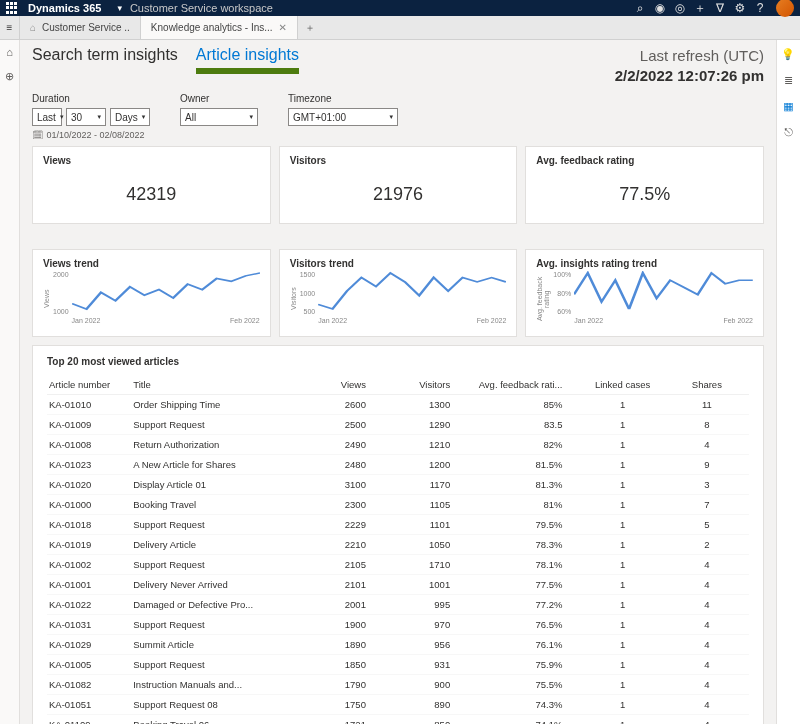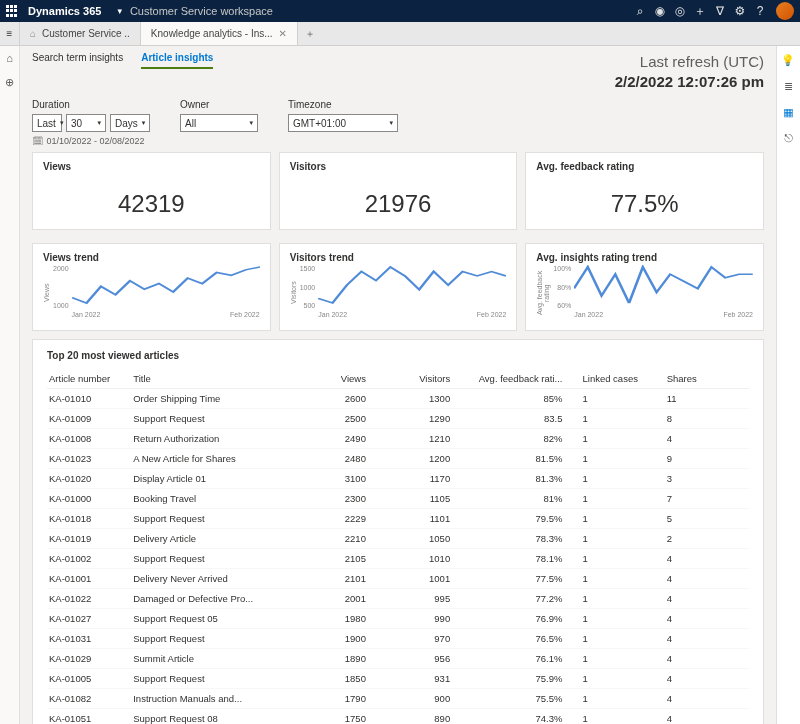--- a/index.html
+++ b/index.html
@@ -1,18 +1,18 @@
 <!DOCTYPE html>
 <html><head>
 <meta charset="utf-8">
 <style>
   * { box-sizing: border-box; margin: 0; padding: 0; }
   body { font-family: "Segoe UI", Arial, sans-serif; font-size: 11px; color: #323130; background: #f3f2f1; width: 800px; }
   
-  .topbar { background: #0b2240; color: #fff; height: 22px; display: flex; align-items: center; padding: 0 6px; font-size: 11px; }
+  .topbar { background: #0b2240; color: #fff; height: 16px; display: flex; align-items: center; padding: 0 6px; font-size: 11px; }
   .topbar .waffle { width: 12px; height: 12px; display: flex; flex-wrap: wrap; gap: 1px; margin-right: 10px; cursor: pointer; }
   .topbar .waffle span { width: 3px; height: 3px; background: #fff; }
   .topbar .brand { font-weight: 600; margin-right: 8px; }
   .topbar .chev { margin: 0 8px; font-size: 9px; }
   .topbar .ws { color: #c8c8c8; }
   .topbar .spacer { flex: 1; }
   .topbar .ticon { width: 20px; text-align: center; cursor: pointer; font-size: 12px; color: #e1e1e1; }
   .topbar .avatar { width: 18px; height: 18px; border-radius: 50%; background: linear-gradient(135deg,#e67e22,#d35400); margin-left: 6px; }
   
   .tabbar { background: #e8e8e8; height: 24px; display: flex; align-items: stretch; border-bottom: 1px solid #d0d0d0; font-size: 10px; }
@@ -25,54 +25,54 @@
   .layout { display: flex; }
   .leftrail { width: 20px; background: #faf9f8; border-right: 1px solid #e1dfdd; padding-top: 6px; display: flex; flex-direction: column; align-items: center; gap: 10px; }
   .leftrail div { width: 14px; height: 14px; font-size: 11px; color: #605e5c; text-align: center; cursor: pointer; }
   .rightrail { width: 24px; background: #fff; border-left: 1px solid #e1dfdd; padding-top: 8px; display: flex; flex-direction: column; align-items: center; gap: 12px; }
   .rightrail div { width: 14px; height: 14px; font-size: 11px; text-align: center; cursor: pointer; }
   .ri-bulb{color:#f2c811;} .ri-list{color:#605e5c;} .ri-grid{color:#0078d4;} .ri-code{color:#605e5c;}
   
   .main { flex: 1; background: #f3f2f1; padding: 0; min-width: 0; }
   
   .subtabs-row { display:flex; align-items:flex-start; padding: 6px 12px 0 12px; }
-  .subtabs { display: flex; gap: 18px; font-size: 10px; }
+  .subtabs { display: flex; gap: 18px; font-size: 16px; }
   .subtabs .st { padding-bottom: 4px; cursor: pointer; color: #323130; }
-  .subtabs .st.active { color: #0078d4; border-bottom: 2px solid #4d7c0f; font-weight: 700; }
+  .subtabs .st.active { color: #0078d4; border-bottom: 6px solid #4d7c0f; font-weight: 400; }
   .refresh { margin-left:auto; text-align:right; font-size:15px; color:#605e5c; line-height:1.3; }
   .refresh .d { color:#323130; font-weight:600; }
   
   .filters { display: flex; gap: 30px; padding: 8px 12px 6px 12px; font-size: 10px; }
   .fgroup .flabel { color: #323130; margin-bottom: 4px; }
   .frow { display: flex; gap: 4px; align-items: center; }
   .sel { border: 1px solid #8a8886; background: #fff; height: 18px; font-size: 10px; padding: 0 4px; display: flex; align-items: center; justify-content: space-between; cursor: pointer; gap:4px;}
   .sel .car { font-size: 7px; color: #333; }
   .daterange { color: #605e5c; font-size: 9px; margin-top: 4px; display:flex; align-items:center; gap:3px;}
   
   .cards { display: flex; gap: 8px; padding: 0 12px; }
   .card { background: #fff; border: 1px solid #e1dfdd; flex: 1; padding: 8px 10px; height: 78px; position: relative; }
   .card .ct { font-size: 10px; color: #323130; font-weight:600; }
-  .card .cv { font-size: 24px; font-weight: 400; text-align: center; margin-top: 18px; }
+  .card .cv { font-size: 18px; font-weight: 400; text-align: center; margin-top: 18px; }
   
   .chartcard { background:#fff; border:1px solid #e1dfdd; flex:1; padding:8px 10px 4px 10px; height:88px; }
   .chartcard .ct { font-size:10px; font-weight:600; margin-bottom:2px; }
   .chartwrap { display:flex; height:56px; }
   .ylabel { writing-mode: vertical-rl; transform: rotate(180deg); font-size:7px; color:#888; text-align:center; }
   .yaxis { display:flex; flex-direction:column; justify-content:space-between; font-size:7px; color:#888; padding:0 3px 12px 3px; text-align:right;}
   .plot { flex:1; position:relative; }
   .plot svg { width:100%; height:44px; display:block; }
   .xaxis { display:flex; justify-content:space-between; font-size:7px; color:#888; margin-top:2px; }
   
   .tablecard { background:#fff; border:1px solid #e1dfdd; margin:8px 12px 12px 12px; padding:10px 14px; }
   .tablecard .tt { font-size:10px; font-weight:700; margin-bottom:8px; }
   table { width:100%; border-collapse:collapse; font-size:9.5px; table-layout:fixed; }
   th { text-align:left; font-weight:400; color:#323130; padding:4px 2px; border-bottom:1px solid #f0f0f0; }
   td { padding:4px 2px; color:#323130; border-bottom:1px solid #f7f7f7; white-space:nowrap; overflow:hidden; text-overflow:ellipsis; }
   th.r, td.r { text-align:right; padding-right:18px; }
-  th.c, td.c { }
+  th.c, td.c { text-align:center; }
 </style>
 </head>
 <body>
 
 <div class="topbar">
   <div class="waffle">
       <span></span>
       <span></span>
       <span></span>
       <span></span>
@@ -174,21 +174,21 @@
       <div class="card">
         <div class="ct">Visitors</div>
         <div class="cv">21976</div>
       </div>
       <div class="card">
         <div class="ct">Avg. feedback rating</div>
         <div class="cv">77.5%</div>
       </div>
     </div>
 
-    <div class="cards" style="margin-top:13px" id="trend-row">
+    <div class="cards" style="margin-top:25px" id="trend-row">
         <div class="chartcard">
           <div class="ct">Views trend</div>
           <div class="chartwrap">
             <div class="ylabel">Views</div>
             <div class="yaxis">
               <div>2000</div>
               <div>1000</div>
             </div>
             <div class="plot">
               <svg viewBox="0 0 100 44" preserveAspectRatio="none">
@@ -336,49 +336,40 @@
               <td class="r">2210</td>
               <td class="r">1050</td>
               <td class="r">78.3%</td>
               <td class="c">1</td>
               <td class="c">2</td>
             </tr>
             <tr>
               <td class="">KA-01002</td>
               <td class="">Support Request</td>
               <td class="r">2105</td>
-              <td class="r">1010</td>
+              <td class="r">1710</td>
               <td class="r">78.1%</td>
               <td class="c">1</td>
               <td class="c">4</td>
             </tr>
             <tr>
               <td class="">KA-01001</td>
               <td class="">Delivery Never Arrived</td>
               <td class="r">2101</td>
               <td class="r">1001</td>
               <td class="r">77.5%</td>
               <td class="c">1</td>
               <td class="c">4</td>
             </tr>
             <tr>
               <td class="">KA-01022</td>
               <td class="">Damaged or Defective Pro...</td>
               <td class="r">2001</td>
               <td class="r">995</td>
               <td class="r">77.2%</td>
-              <td class="c">1</td>
-              <td class="c">4</td>
-            </tr>
-            <tr>
-              <td class="">KA-01027</td>
-              <td class="">Support Request 05</td>
-              <td class="r">1980</td>
-              <td class="r">990</td>
-              <td class="r">76.9%</td>
               <td class="c">1</td>
               <td class="c">4</td>
             </tr>
             <tr>
               <td class="">KA-01031</td>
               <td class="">Support Request</td>
               <td class="r">1900</td>
               <td class="r">970</td>
               <td class="r">76.5%</td>
               <td class="c">1</td>

